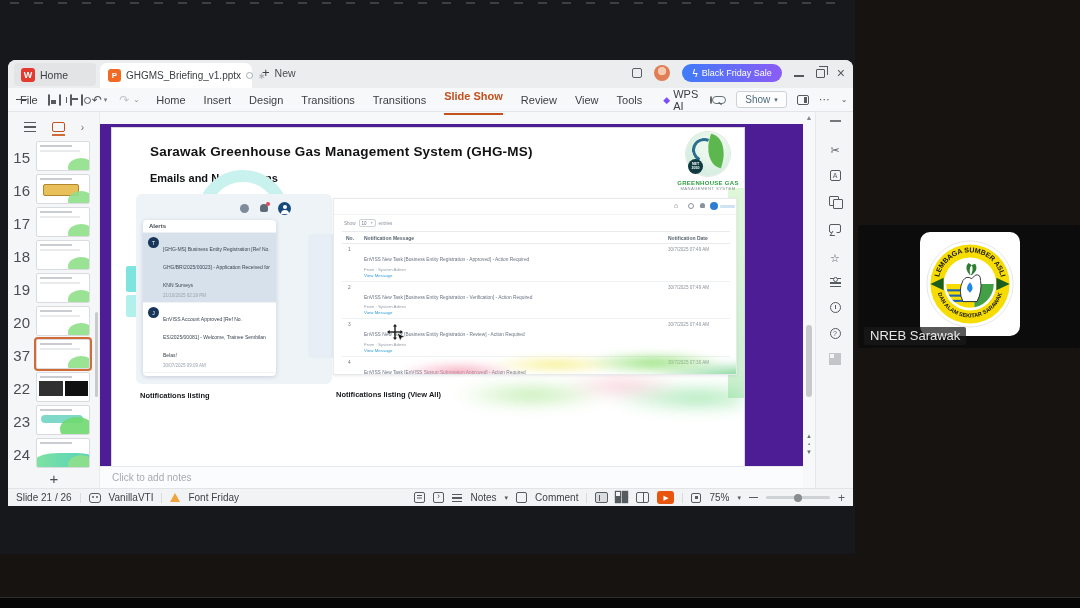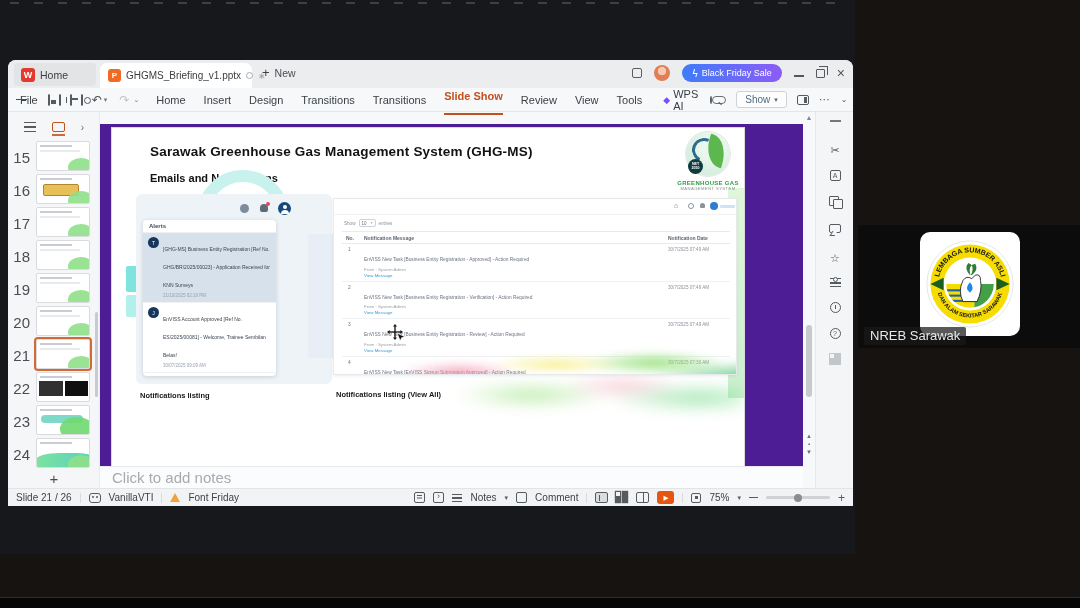--- a/index.html
+++ b/index.html
@@ -222,21 +222,21 @@
   .ri-sliders::after { content:""; position:absolute; left:3px; top:-2.5px; width:3.5px; height:3.5px; border-radius:50%; background:#f4f5f7; border:1.2px solid #565b60; }
   .ri-clock { position:relative; width:11px; height:11px; border:1.3px solid #565b60; border-radius:50%; }
   .ri-clock::after { content:""; position:absolute; left:4.5px; top:2px; width:1.3px; height:4px; background:#565b60; }
   .ri-grid { position:relative; width:10px; height:10px; }
   .ri-grid::before { content:""; position:absolute; left:0; top:0; width:4px; height:4px;
     box-shadow:0 0 0 1px #c3c6c9, 6px 0 0 1px #c3c6c9, 0 6px 0 1px #c3c6c9, 6px 6px 0 1px #c3c6c9; }
 
   
   .notes-area { position:absolute; left:92px; top:406px; width:703px; height:22px; background:#fbfcfd;
     border-top:1px solid #e8eaec; display:flex; align-items:center; padding-left:12px; }
-  .notes-ph { font-size:15px; color:#a6abb0; }
+  .notes-ph { font-size:10px; color:#a6abb0; }
   .statusbar { position:absolute; left:0; top:428px; width:845px; height:18px; background:#f2f3f5;
     border-top:1px solid #e2e4e6; display:flex; align-items:center; padding:0 8px; gap:8px; }
   .sb-text { font-size:10px; color:#3f4346; white-space:nowrap; }
   .sb-sep { width:1px; height:10px; background:#d9dbdd; }
   .theme-ico { width:12px; height:10px; border:1.3px solid #565b60; border-radius:3px; position:relative; }
   .theme-ico::after { content:""; position:absolute; left:2px; top:2.5px; width:2px; height:2px; border-radius:50%;
     background:#565b60; box-shadow:4px 0 0 #565b60; }
   .warn-tri { width:0; height:0; border-left:5px solid transparent; border-right:5px solid transparent;
     border-bottom:9px solid #f2a33c; }
   .sb-spacer { flex:1; }
@@ -391,21 +391,21 @@
           </div>
           <div class="thumb-row">
             <span class="thumb-num">20</span>
             <div class="thumb">
               <i class="d1"></i>
               <i class="d3"></i>
               <i class="d2"></i>
             </div>
           </div>
           <div class="thumb-row">
-            <span class="thumb-num">21</span>
+            <span class="thumb-num">37</span>
             <div class="thumb sel">
               <i class="d1"></i>
               <i class="d3"></i>
               <i class="d2"></i>
             </div>
           </div>
           <div class="thumb-row">
             <span class="thumb-num">22</span>
             <div class="thumb v-dark">
               <i class="d1"></i>

